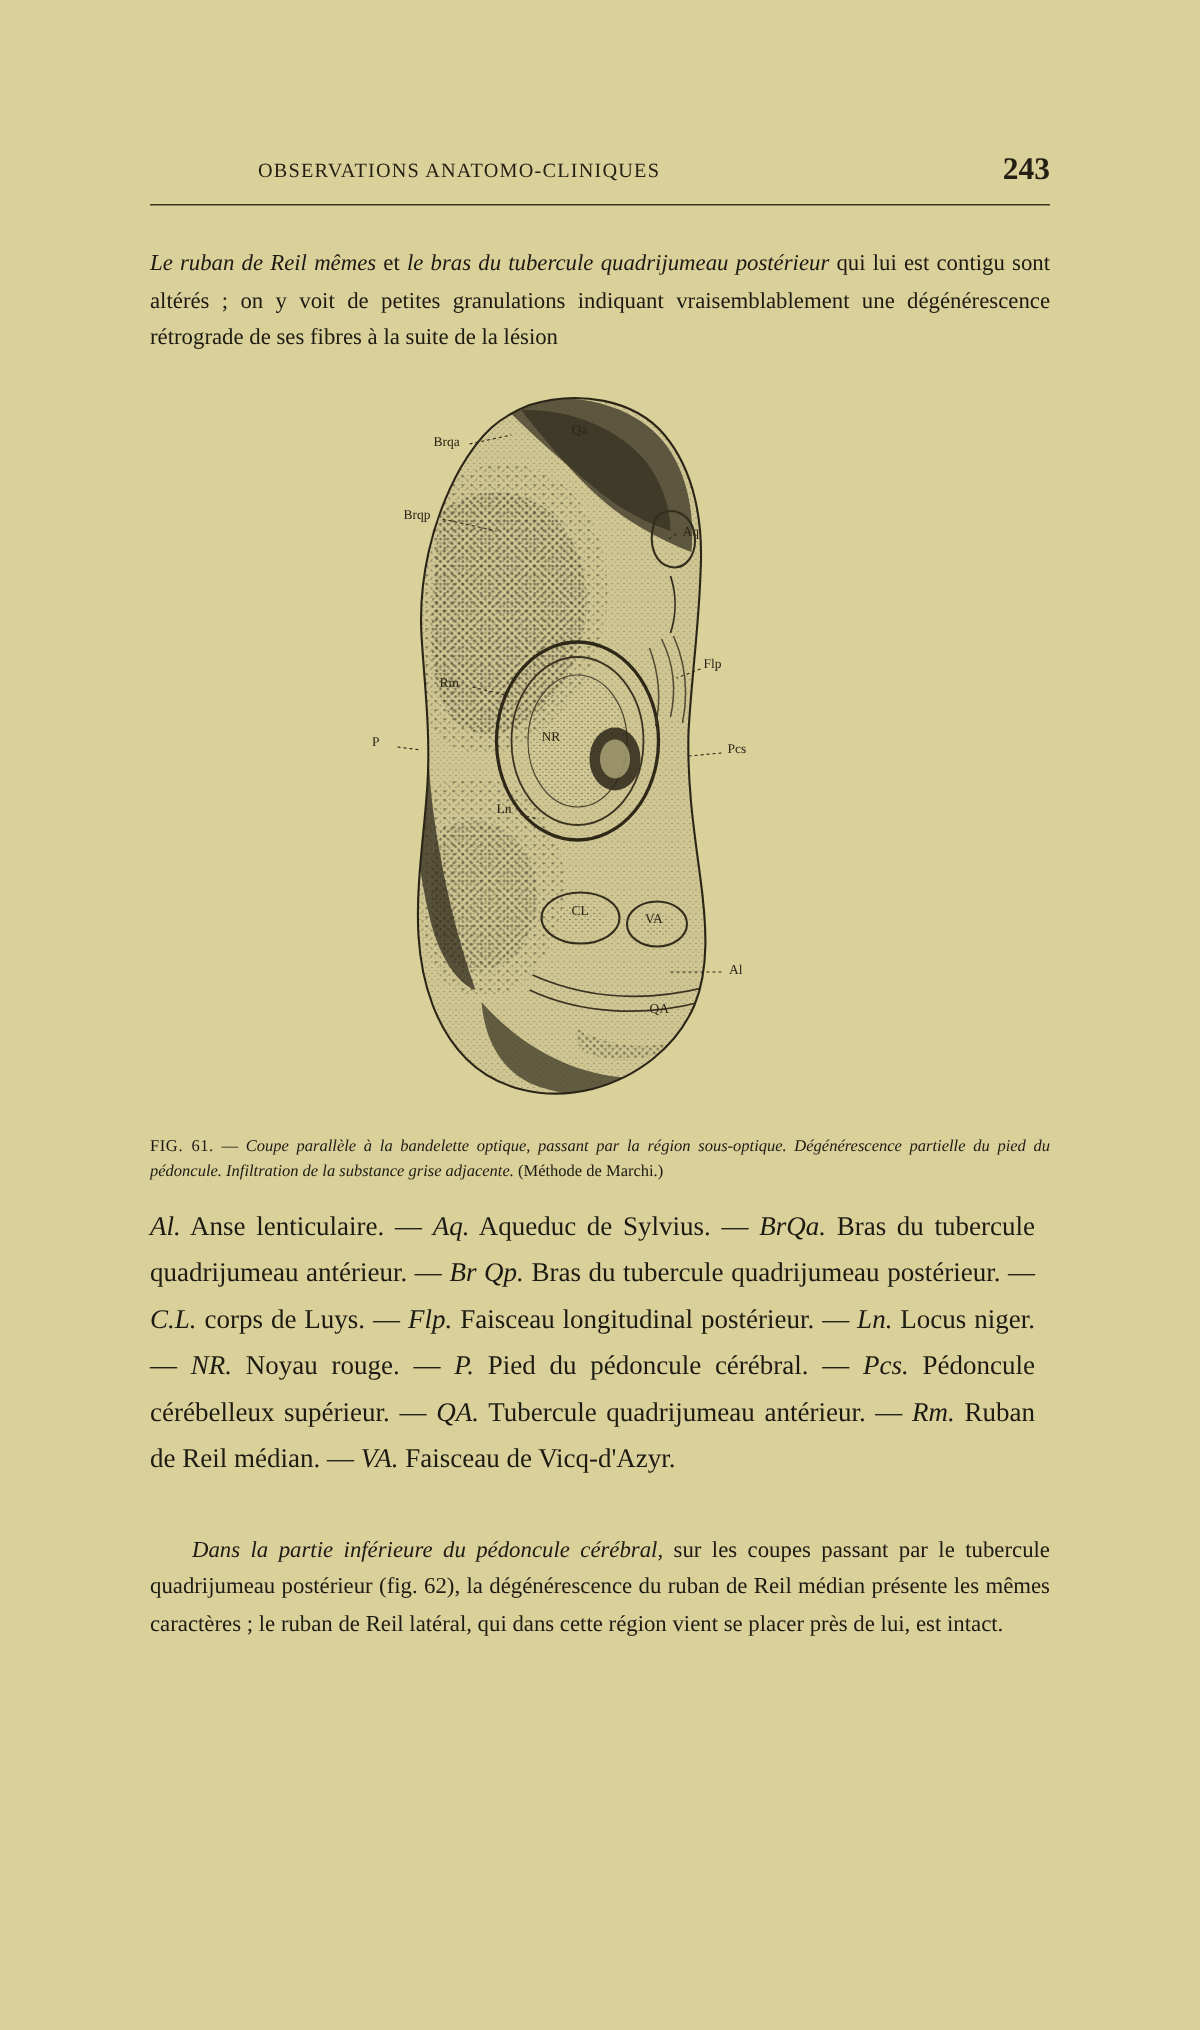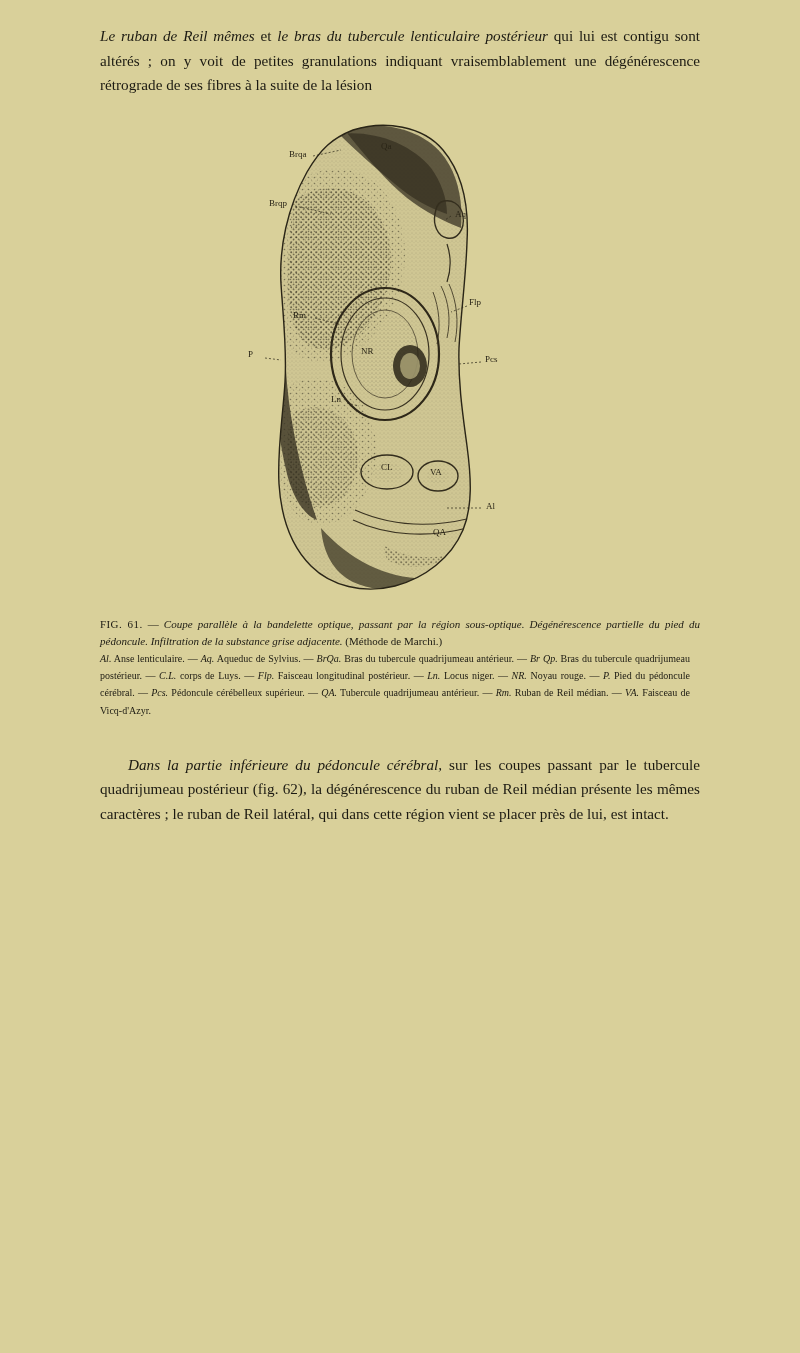--- a/index.html
+++ b/index.html
@@ -89,22 +89,23 @@
     text-align: justify;
   }
   .caption .lead-label {
     font-variant: small-caps;
     text-transform: uppercase;
     letter-spacing: 0.4px;
   }
   .caption .it { font-style: italic; }
 
   .legend {
+    margin-top: 12px;
     padding: 0 40px 0 30px;
-    font-size: 10px;
+    font-size: 18px;
     line-height: 1.72;
     text-align: justify;
     text-indent: 0;
   }
   .legend .it { font-style: italic; }
 
   
   .tail {
     margin-top: 34px;
     padding: 0 30px;
@@ -121,23 +122,28 @@
     font-family: "Liberation Serif", serif;
     font-size: 9px;
     fill: #2a2517;
   }
 </style>
 </head>
 <body>
 
 <div class="page">
 
+  <div class="runhead">
+    <div class="runhead-title">OBSERVATIONS ANATOMO-CLINIQUES</div>
+    <div class="runhead-page">243</div>
+    <div class="rule"></div>
+  </div>
 
   <div class="lead">
-    <span class="it">Le ruban de Reil mêmes</span><span> et </span><span class="it">le bras du tubercule lenticulaire postérieur</span><span> qui lui est contigu sont altérés ; on y voit de petites granulations indiquant vraisemblablement une dégénérescence rétrograde de ses fibres à la suite de la lésion</span>
+    <span class="it">Le ruban de Reil mêmes</span><span> et </span><span class="it">le bras du tubercule quadrijumeau postérieur</span><span> qui lui est contigu sont altérés ; on y voit de petites granulations indiquant vraisemblablement une dégénérescence rétrograde de ses fibres à la suite de la lésion</span>
   </div>
 
   <div class="figure-wrap">
     <div class="figure">
       <svg width="330" height="490" viewBox="0 0 330 490">
         <defs>
           <pattern id="stipple" width="6" height="6" patternUnits="userSpaceOnUse">
             <circle cx="1.5" cy="1.5" r="0.8" fill="#3a3426" opacity="0.55"></circle>
             <circle cx="4.5" cy="4" r="0.6" fill="#3a3426" opacity="0.4"></circle>
           </pattern>

